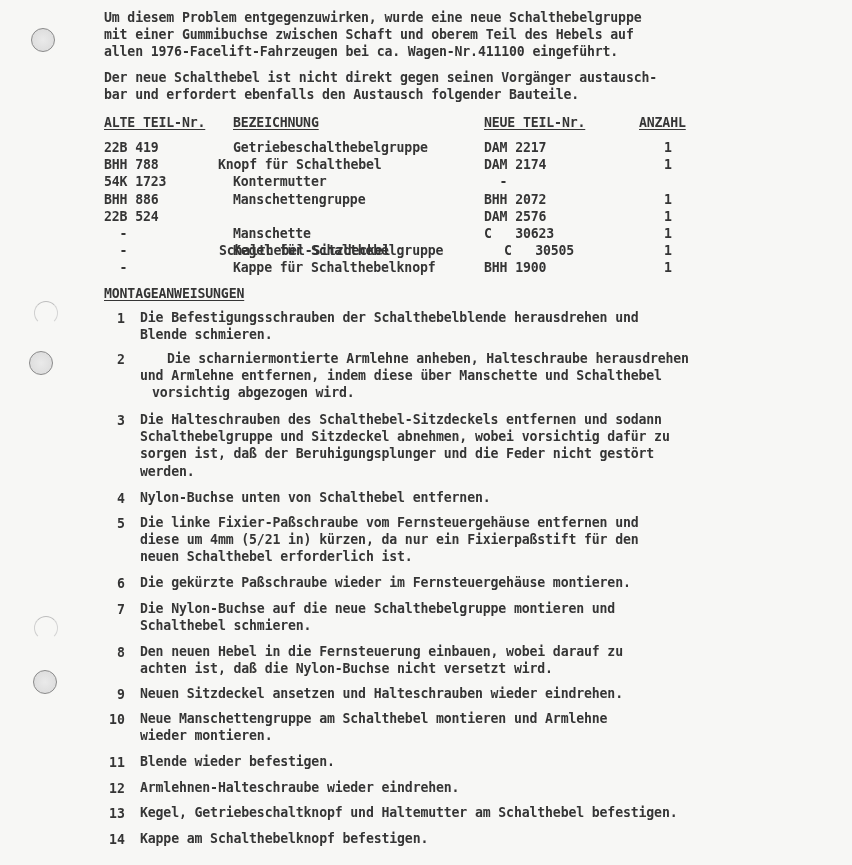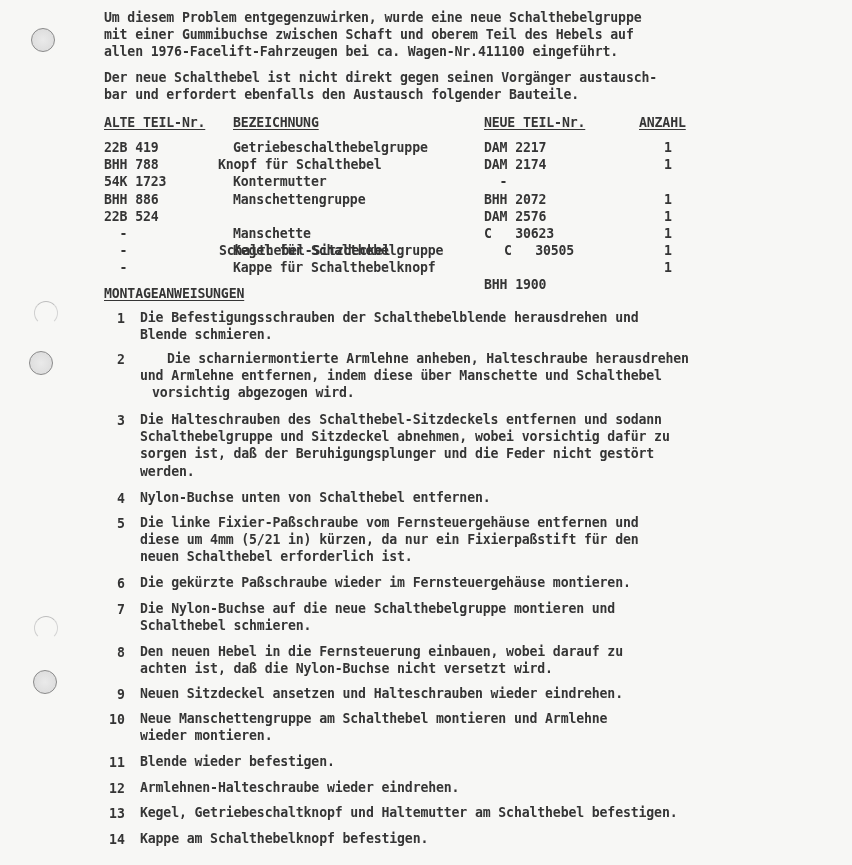--- a/index.html
+++ b/index.html
@@ -87,21 +87,21 @@
         </div>
         <div>
           <div class="col" style="left: 104px; top: 242.2px;">  -</div>
           <div class="col" style="left: 233px; top: 242.2px;">Kegel für Schalthebelgruppe</div>
           <div class="col" style="left: 484px; top: 242.2px; margin-left: 20px;">C   30505</div>
           <div class="col" style="left: 664px; top: 242.2px;">1</div>
         </div>
         <div>
           <div class="col" style="left: 104px; top: 259.4px;">  -</div>
           <div class="col" style="left: 233px; top: 259.4px;">Kappe für Schalthebelknopf</div>
-          <div class="col" style="left: 484px; top: 259.4px; margin-top: 17px;">BHH 1900</div>
+          <div class="col" style="left: 484px; top: 259.4px;">BHH 1900</div>
           <div class="col" style="left: 664px; top: 259.4px;">1</div>
         </div>
       </div>
   </div>
 
   <div class="col u" style="left:104px; top:285px;">MONTAGEANWEISUNGEN</div>
   <div id="steps">
       <div>
         <div class="num" style="left: 105px; top: 310px;">1</div>
         <div class="txt" style="left: 140px; top: 309px;">Die Befestigungsschrauben der Schalthebelblende herausdrehen und</div>

